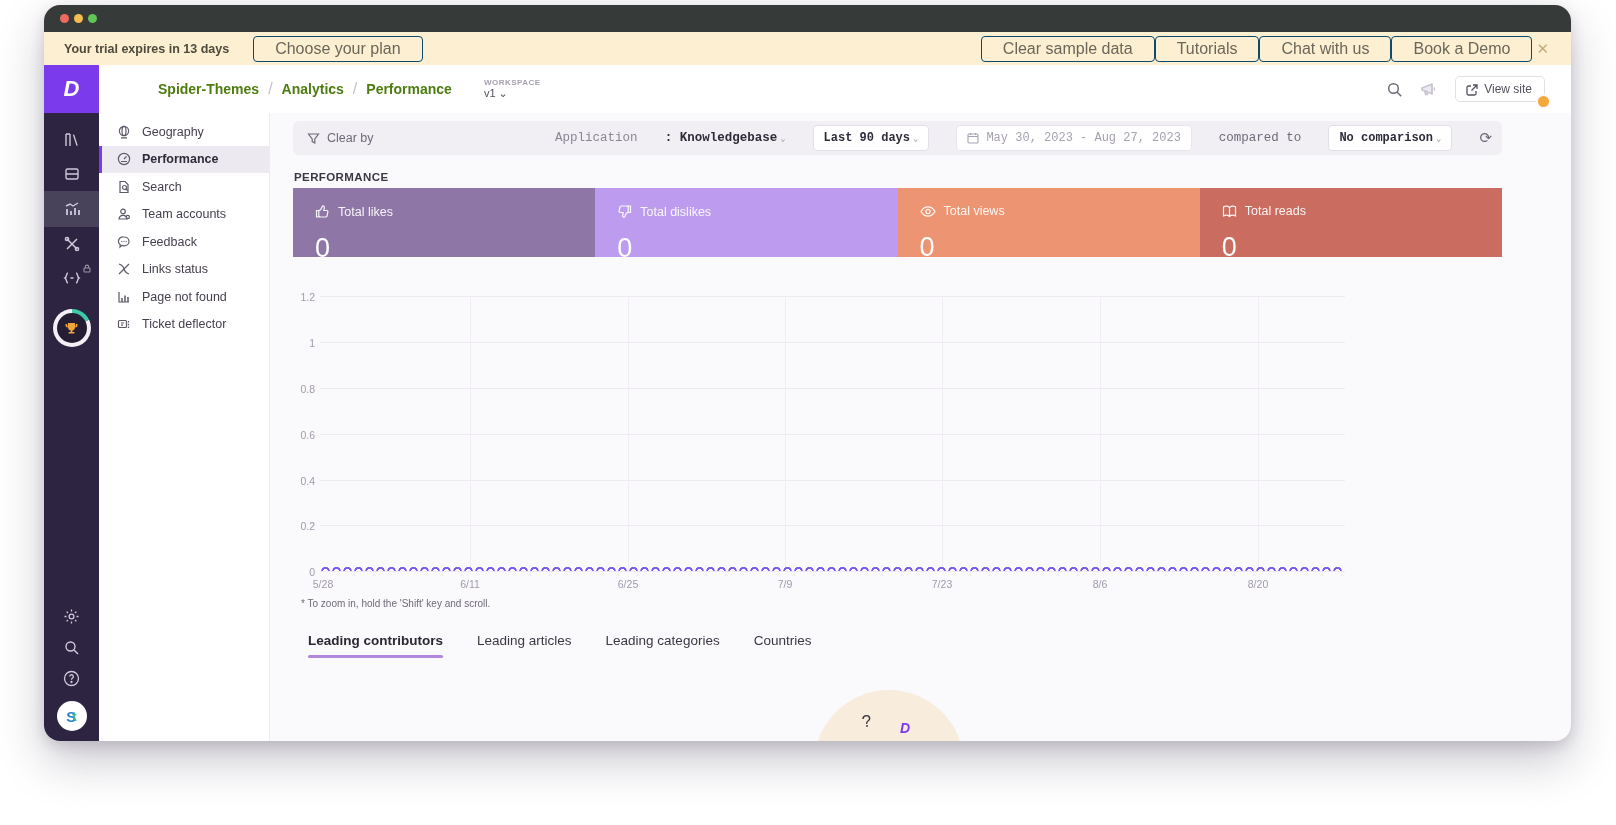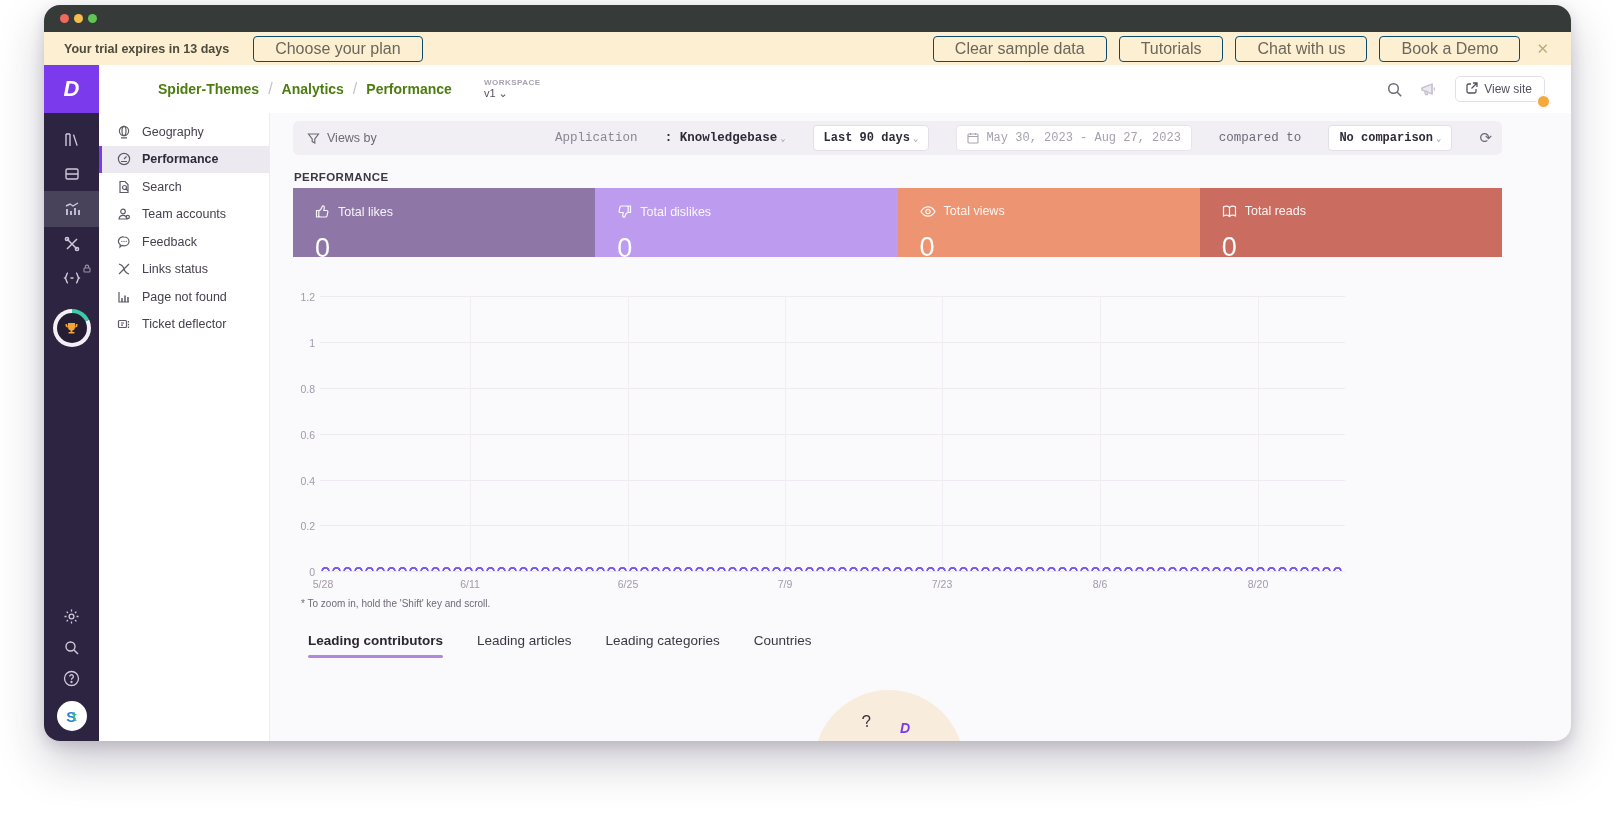--- a/index.html
+++ b/index.html
@@ -9,21 +9,21 @@
 
   
   .titlebar { position:absolute; left:0; top:0; right:0; height:27px; background:#363a39; border-radius:10px 10px 0 0; }
   .light { position:absolute; top:9px; width:9px; height:9px; border-radius:50%; }
   .light.r { left:16px; background:#ee6a5f; } .light.y { left:30px; background:#f5bd4f; } .light.g { left:44px; background:#61c455; }
 
   
   .banner { position:absolute; left:0; top:27px; right:0; height:33px; background:#fdf0d2; display:flex; align-items:center; font-size:12.5px; color:#4d4a3c; }
   .banner-text { margin-left:20px; font-weight:600; }
   .banner-btn { margin-left:24px; background:transparent; border:1px solid #0c4a6e; border-radius:4px; padding:3px 21px; font-size:16px; color:#6b665a; font-family:inherit; cursor:pointer; }
-  .banner-right { margin-left:auto; display:flex; align-items:center; gap:12px; margin-right:18px; }
+  .banner-right { margin-left:auto; display:flex; align-items:center; margin-right:18px; }
   .banner-close { border:none; background:none; color:#c2ab7e; font-size:15px; cursor:pointer; padding:0 4px; }
 
   
   .rail { position:absolute; left:0; top:60px; bottom:0; width:55px; background:#2c2440; border-radius:0 0 0 10px; }
   .rail-logo { width:55px; height:48px; background:#7c3aed; display:flex; align-items:center; justify-content:center; color:#fff; font-weight:bold; font-size:22px; font-style:italic; }
   .rail-ic { width:55px; height:34px; display:flex; align-items:center; justify-content:center; color:#cfc9dc; position:relative; cursor:pointer; }
   .rail-ic.active { background:rgba(255,255,255,.14); height:36px; }
   .lock-badge { position:absolute; top:3px; right:8px; color:#9a93a8; }
   .avatar-ring { width:38px; height:38px; margin:14px auto 0; border-radius:50%;
      background:conic-gradient(#3ec9a7 0 18%, #f2f0f5 18% 100%); display:flex; align-items:center; justify-content:center; cursor:pointer; }
@@ -37,21 +37,21 @@
   
   .header { position:absolute; left:55px; top:60px; right:0; height:48px; background:#ffffff; display:flex; align-items:center; }
   .crumb { font-size:14px; color:#4d7c0f; font-weight:600; cursor:pointer; }
   .crumb-sep { color:#c6c0ce; margin:0 9px; font-weight:400; }
   .breadcrumb { margin-left:59px; display:flex; align-items:center; }
   .workspace { margin-left:32px; line-height:1.15; cursor:pointer; }
   .ws-label { font-size:8px; letter-spacing:.5px; color:#a7a1af; font-weight:600; }
   .ws-value { font-size:11px; color:#55505e; }
   .header-right { margin-left:auto; display:flex; align-items:center; gap:16px; margin-right:26px; }
   .hicon { color:#6f6a78; cursor:pointer; display:flex; }
-  .view-site { position:relative; background:#fff; border:1px solid #e3dfe8; border-radius:5px; padding:5px 12px 5px 10px; font-size:12px; color:#55505e; font-family:inherit; display:flex; align-items:flex-start; gap:6px; cursor:pointer; }
+  .view-site { position:relative; background:#fff; border:1px solid #e3dfe8; border-radius:5px; padding:5px 12px 5px 10px; font-size:12px; color:#55505e; font-family:inherit; display:flex; align-items:flex-end; gap:6px; cursor:pointer; }
   .vs-badge { position:absolute; right:-7px; bottom:-8px; width:15px; height:15px; border-radius:50%; background:#f6a93b; border:2px solid #faf9fb; }
 
   
   .filterbar { position:absolute; left:249px; top:116px; width:1209px; height:34px; background:#f2eff4; border-radius:6px; display:flex; align-items:center; font-size:12.5px; color:#6f6a78; }
   .filter-by { display:flex; align-items:center; gap:7px; margin-left:14px; cursor:pointer; }
   .fb-right { margin-left:auto; display:flex; align-items:center; gap:27px; margin-right:10px;font-family:Liberation Mono, monospace; }
   .app-label { color:#8b8694; }
   .app-value { color:#2f2a38; font-weight:700; cursor:pointer; }
   .chev { color:#a7a1af; font-size:9px; margin-left:3px; }
   .pill { background:#fff; border:1px solid #e3dfe8; border-radius:4px; padding:5px 10px; font-size:12px; color:#2f2a38; font-weight:700; font-family:inherit; cursor:pointer; display:flex; align-items:center; }
@@ -315,21 +315,21 @@
         </span>
       <span>Ticket deflector</span>
     </div>
   </div>
 
   <div class="filterbar">
     <span class="filter-by">
       <svg width="13" height="13" viewBox="0 0 13 13" fill="none" stroke="currentColor" stroke-width="1.2">
           <path d="M1.5 2h10L7.8 7v4l-2.6-1.4V7z"></path>
         </svg>
-      <span>Views by</span>
+      <span>Clear by</span>
     </span>
     <div class="fb-right">
       <span class="app-label">Application</span>
       <span class="app-value"><span>: Knowledgebase</span><span class="chev">⌄</span></span>
       <button class="pill">
           <span>Last 90 days</span>
           <span class="chev">⌄</span>
         </button>
       <span class="date-pill">
         <svg width="12" height="12" viewBox="0 0 12 12" fill="none" stroke="currentColor" stroke-width="1.1">

